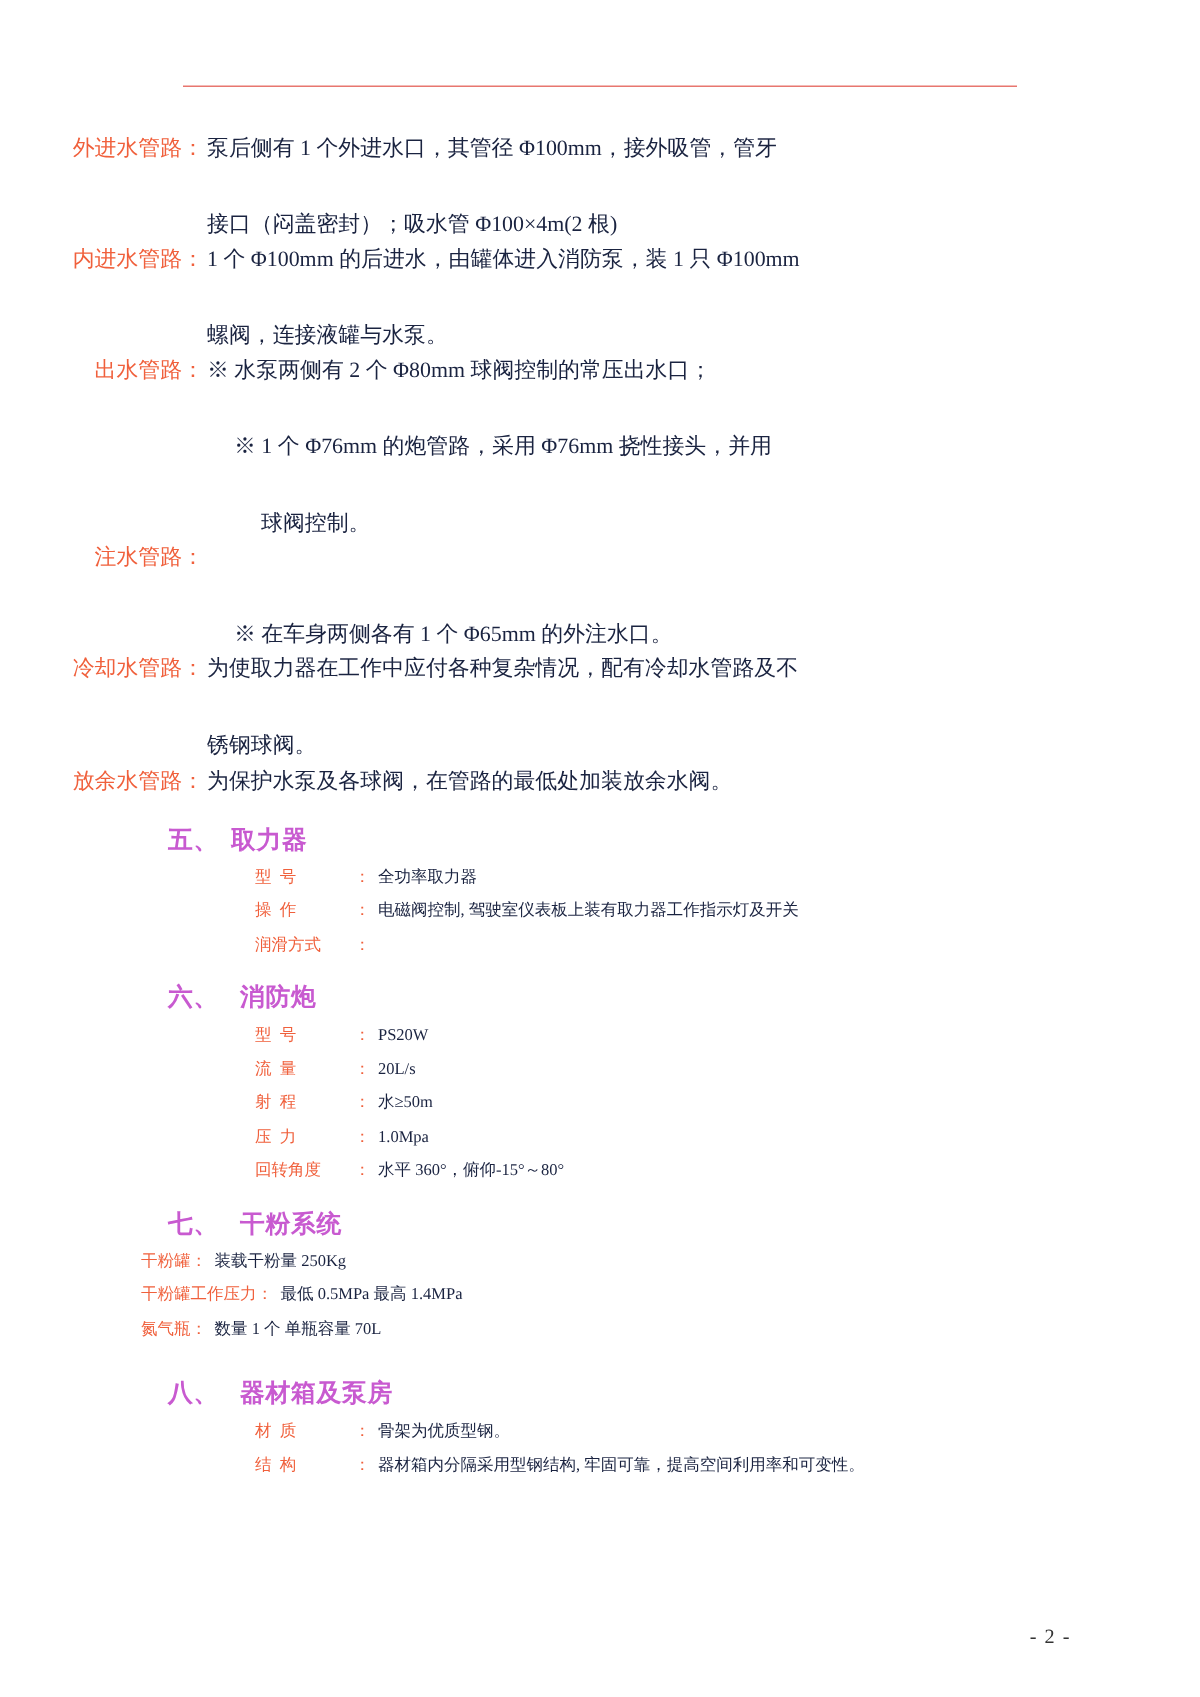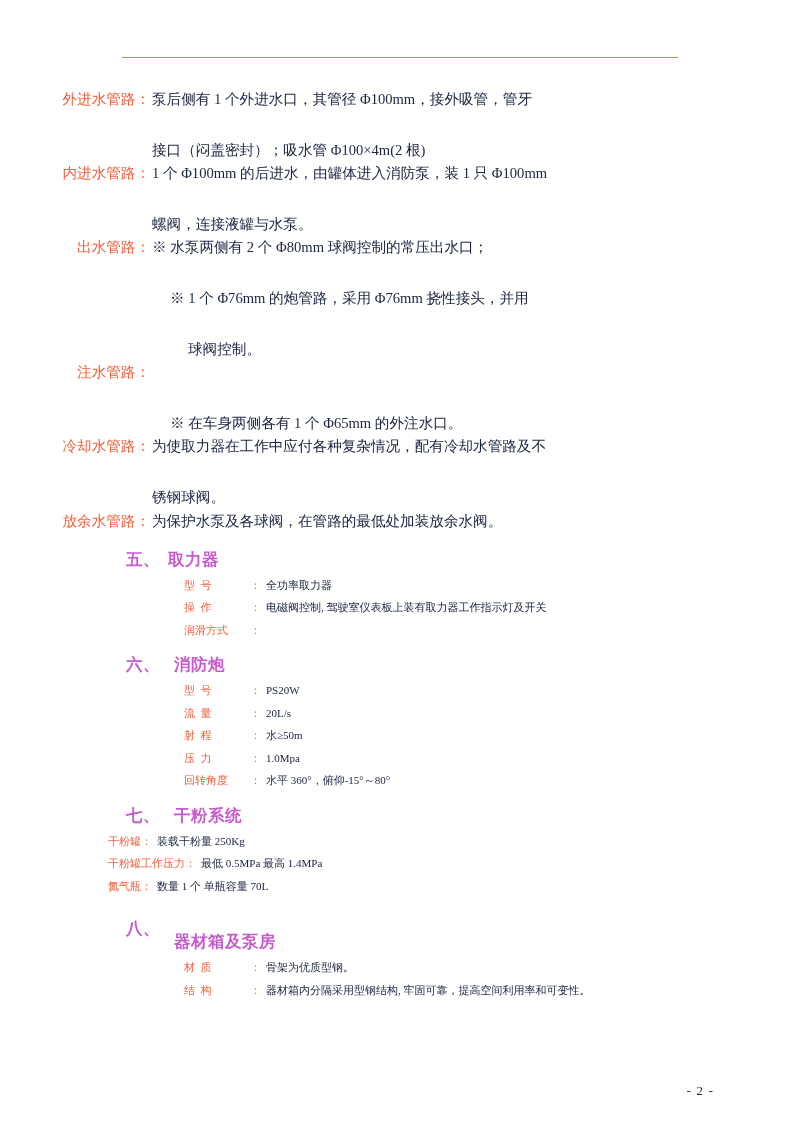--- a/index.html
+++ b/index.html
@@ -22,21 +22,21 @@
   .top-rule {
     position: absolute;
     left: 122px;
     top: 57px;
     width: 556px;
     height: 0;
     border-top: 1.4px solid #e8766f;
   }
   .content {
     position: absolute;
-    left: 16px;
+    left: 2px;
     top: 88px;
     width: 698px;
   }
 
   
   .row {
     display: flex;
     align-items: flex-start;
     line-height: 1.58;
   }
@@ -258,21 +258,21 @@
       </div>
       <div class="kv">
         <span class="k">氮气瓶</span>
         <span class="sep">：</span>
         <span class="v">数量 1 个  单瓶容量 70L</span>
       </div>
     </div>
 
     <div class="section-head" style="margin-top:24px;">
       <span class="num">八、</span>
-      <span class="ttl" style="padding-left:48px;margin-top:13px;">器材箱及泵房</span>
+      <span class="ttl" style="padding-left:48px;">器材箱及泵房</span>
     </div>
     <div class="kvlist">
       <div class="kv">
         <span class="k">材  质</span>
         <span class="sep">：</span>
         <span class="v">骨架为优质型钢。</span>
       </div>
       <div class="kv">
         <span class="k">结  构</span>
         <span class="sep">：</span>

